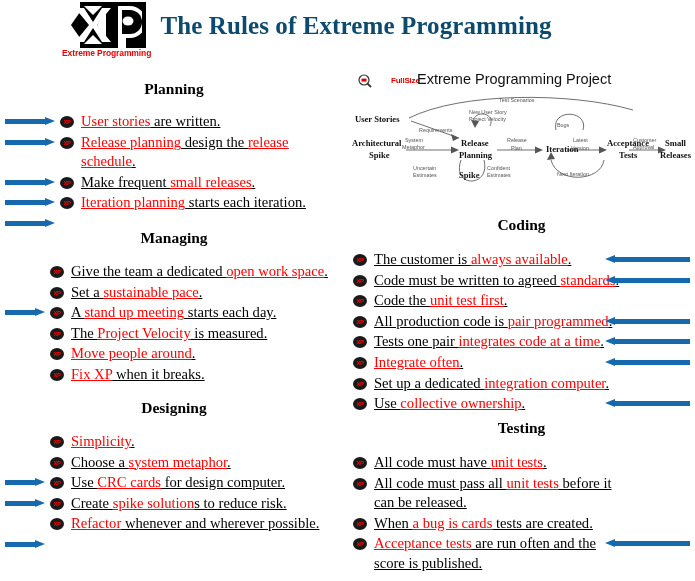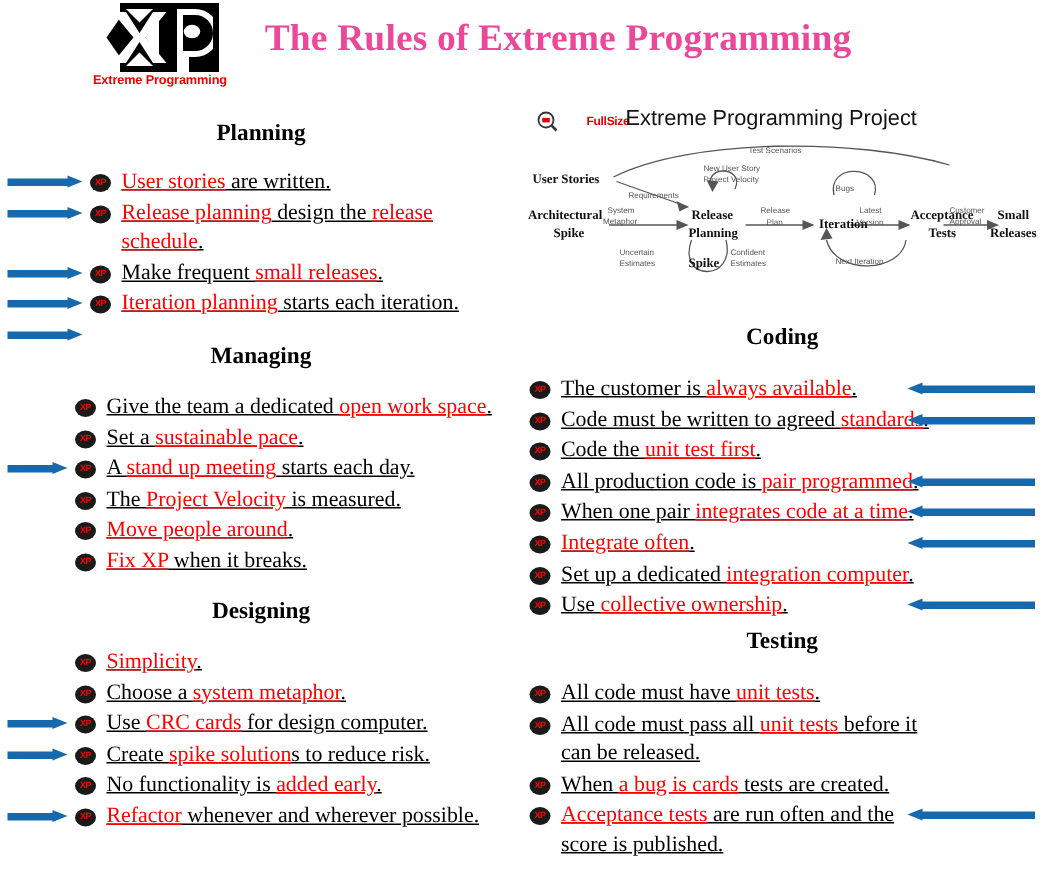--- a/index.html
+++ b/index.html
@@ -39,28 +39,28 @@
     text-align: left;
     font-family: "Liberation Sans", sans-serif;
     font-weight: bold;
     font-size: 8.5px;
     letter-spacing: -0.1px;
     color: #ef0000;
     white-space: nowrap;
   }
   #page-title {
     position: absolute;
-    left: 162px; top: 12px;
+    left: 146px; top: 12px;
     width: 420px;
     text-align: center;
     font-family: "Liberation Serif", serif;
     font-weight: bold;
     font-size: 25px;
     letter-spacing: 0.1px;
-    color: #ec4899;
+    color: #0c4a6e;
     white-space: nowrap;
   }
 
   
   .column { position: absolute; top: 0; }
   #left-column  { left: 0px;   width: 348px; }
   #right-column { left: 348px; width: 347px; }
 
   .section-heading {
     position: absolute;
@@ -292,33 +292,32 @@
       <li class="rule-item"><span class="bullet-icon">XP</span><span class="lnk">Move people around</span><span>.</span></li>
       <li class="rule-item"><span class="bullet-icon">XP</span><span class="lnk">Fix XP</span><span> when it breaks.</span></li>
     </ul>
 
   <div class="section-heading" id="h-designing" style="top:399px">Designing</div>
   <ul class="rule-list" id="l-designing" style="left:50px; top:432px; width:295px">
       <li class="rule-item"><span class="bullet-icon">XP</span><span class="lnk">Simplicity</span><span>.</span></li>
       <li class="rule-item"><span class="bullet-icon">XP</span><span>Choose a </span><span class="lnk">system metaphor</span><span>.</span></li>
       <li class="rule-item"><span class="bullet-icon">XP</span><span>Use </span><span class="lnk">CRC cards</span><span> for design computer.</span></li>
       <li class="rule-item"><span class="bullet-icon">XP</span><span>Create </span><span class="lnk">spike solution</span><span>s to reduce risk.</span></li>
-      <li class="rule-item"><span class="bullet-icon">XP</span><span>No functionality is </span><span class="lnk">added early</span><span>.</span></li>
       <li class="rule-item"><span class="bullet-icon">XP</span><span class="lnk">Refactor</span><span> whenever and wherever possible.</span></li>
     </ul>
 </div>
 
 <div class="column" id="right-column">
   <div class="section-heading" id="h-coding" style="top:216px">Coding</div>
   <ul class="rule-list" id="l-coding" style="left:5px; top:250px; width:280px">
       <li class="rule-item"><span class="bullet-icon">XP</span><span>The customer is </span><span class="lnk">always available</span><span>.</span></li>
       <li class="rule-item"><span class="bullet-icon">XP</span><span>Code must be written to agreed </span><span class="lnk">standards</span><span>.</span></li>
       <li class="rule-item"><span class="bullet-icon">XP</span><span>Code the </span><span class="lnk">unit test first</span><span>.</span></li>
       <li class="rule-item"><span class="bullet-icon">XP</span><span>All production code is </span><span class="lnk">pair programmed</span><span>.</span></li>
-      <li class="rule-item"><span class="bullet-icon">XP</span><span>When one pair </span><span class="lnk">integrates code at a time</span><span>.</span></li>
+      <li class="rule-item"><span class="bullet-icon">XP</span><span>Tests one pair </span><span class="lnk">integrates code at a time</span><span>.</span></li>
       <li class="rule-item"><span class="bullet-icon">XP</span><span class="lnk">Integrate often</span><span>.</span></li>
       <li class="rule-item"><span class="bullet-icon">XP</span><span>Set up a dedicated </span><span class="lnk">integration computer</span><span>.</span></li>
       <li class="rule-item"><span class="bullet-icon">XP</span><span>Use </span><span class="lnk">collective ownership</span><span>.</span></li>
     </ul>
 
   <div class="section-heading" id="h-testing" style="top:419px">Testing</div>
   <ul class="rule-list" id="l-testing" style="left:5px; top:453px; width:272px">
       <li class="rule-item"><span class="bullet-icon">XP</span><span>All code must have </span><span class="lnk">unit tests</span><span>.</span></li>
       <li class="rule-item"><span class="bullet-icon">XP</span><span>All code must pass all </span><span class="lnk">unit tests</span><span> before it  can be released.</span></li>
       <li class="rule-item"><span class="bullet-icon">XP</span><span>When </span><span class="lnk">a bug is cards</span><span> tests are created.</span></li>

